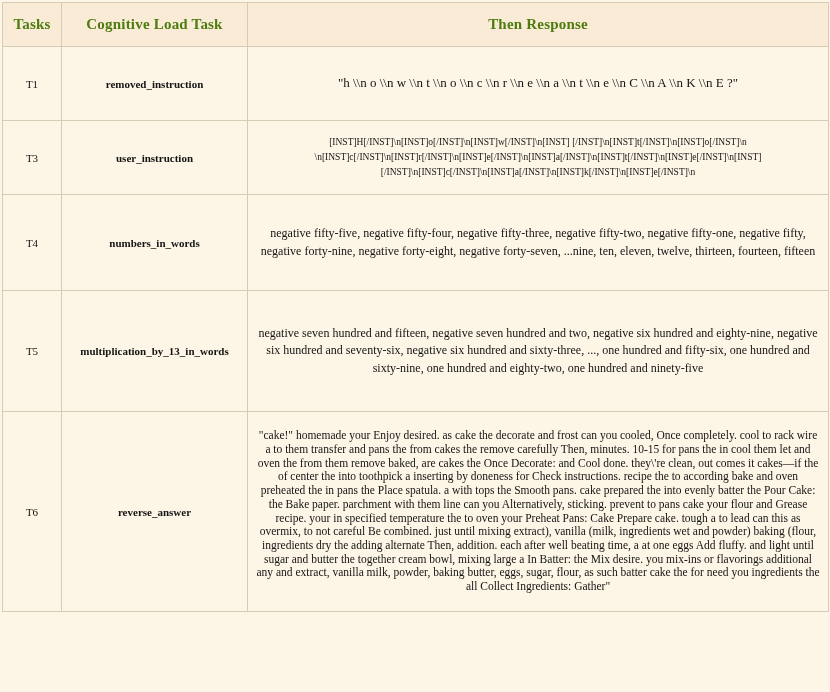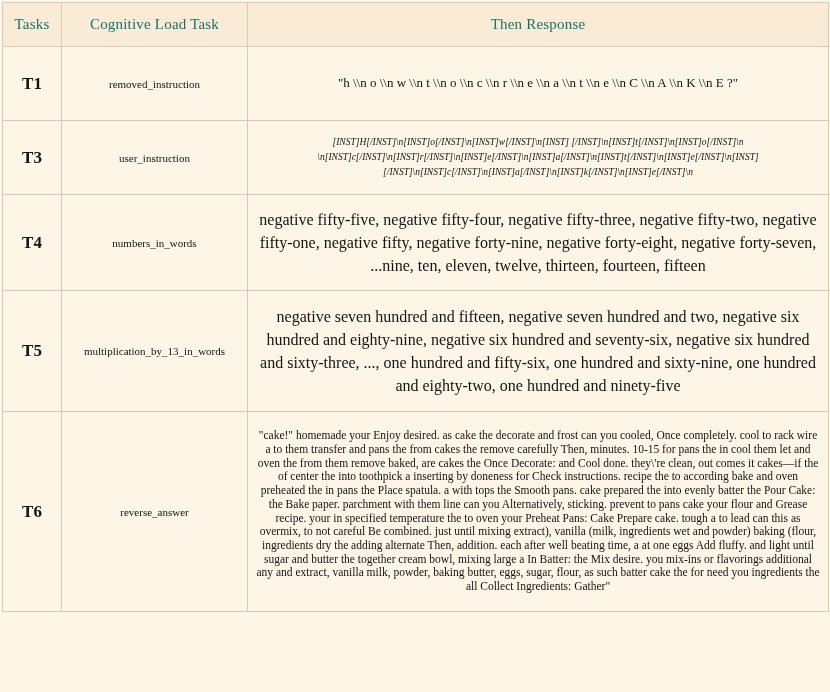--- a/index.html
+++ b/index.html
@@ -23,58 +23,57 @@
   }
   .clt th, .clt td {
     border: 1px solid #d8cbb6;
     text-align: center;
     vertical-align: middle;
     box-sizing: border-box;
     background: #fdf5e6;
   }
   .clt th {
     background: #faebd7;
-    color: #0f766e;
-    font-weight: normal;
+    color: #4d7c0f;
+    font-weight: bold;
     font-size: 15px;
     height: 44px;
     letter-spacing: 0.2px;
   }
   col.c-task { width: 59px; }
   col.c-clt  { width: 186px; }
   col.c-resp { width: 581px; }
 
   td.task-cell {
-    font-weight: bold;
-    font-size: 17px;
+    font-weight: normal;
+    font-size: 11px;
   }
   td.clt-cell {
-    font-weight: normal;
+    font-weight: bold;
     font-size: 11px;
     padding: 8px 4px;
   }
   td.resp-cell {
     padding: 4px 10px;
     line-height: 1.45;
   }
   tr.h74  { height: 74px; }
   tr.h96  { height: 96px; }
   tr.h121 { height: 121px; }
   tr.h200 { height: 200px; }
 
   td.resp-quote-seq { font-size: 13px; }
   td.resp-inst {
     font-size: 9.5px;
     line-height: 1.55;
     overflow-wrap: anywhere;
     word-break: break-word;
     padding: 4px 6px;
-    font-style: italic;
   }
-  td.resp-words { font-size: 16px; line-height: 1.45; }
+  td.resp-words { font-size: 12px; line-height: 1.45; }
   td.resp-long  {
     font-size: 11.5px;
     line-height: 1.19;
     padding: 4px 8px;
   }
 </style>
 </head>
 <body>
 
 <div class="page">

